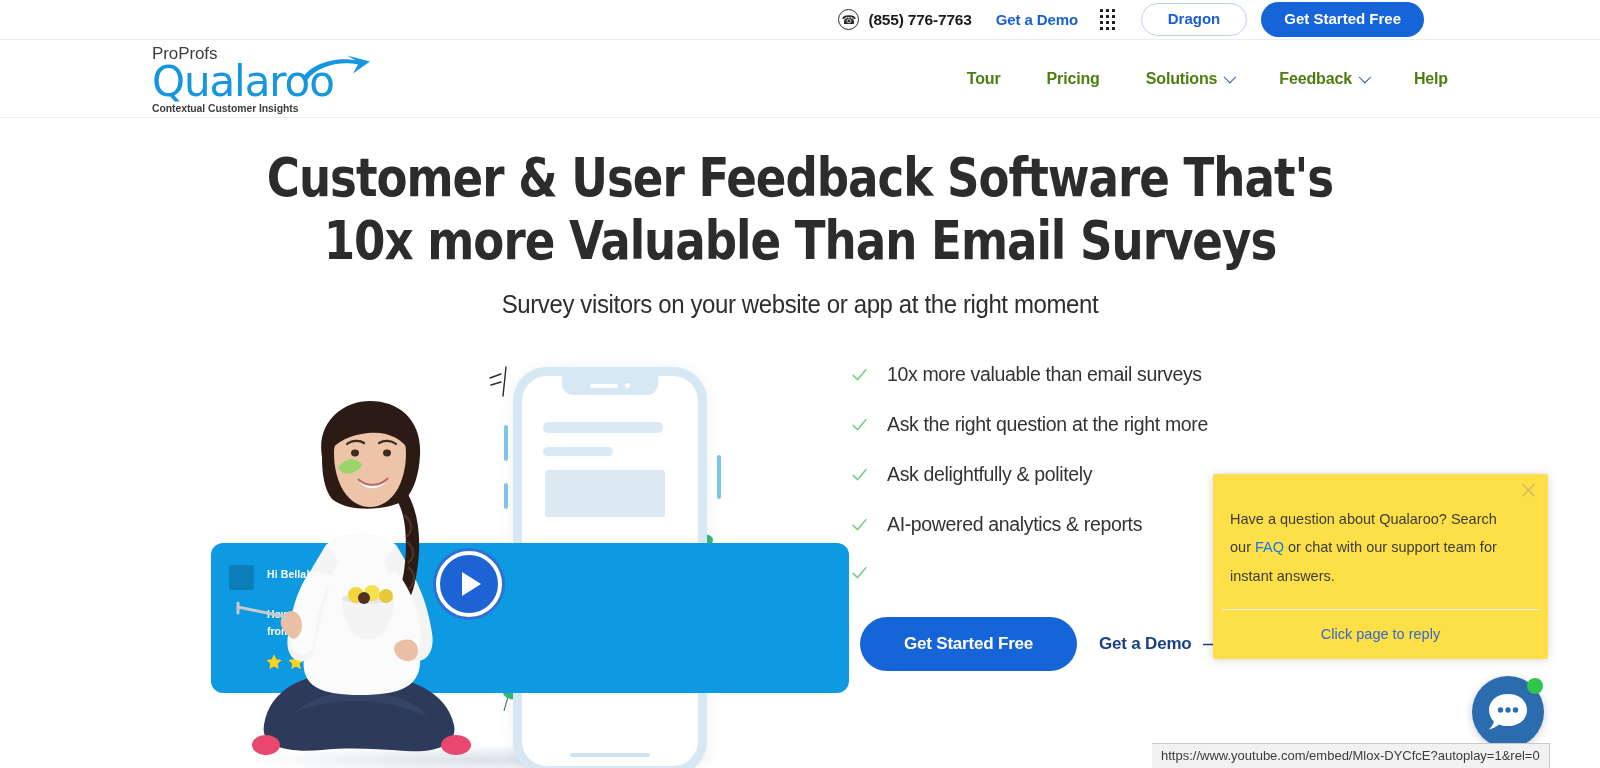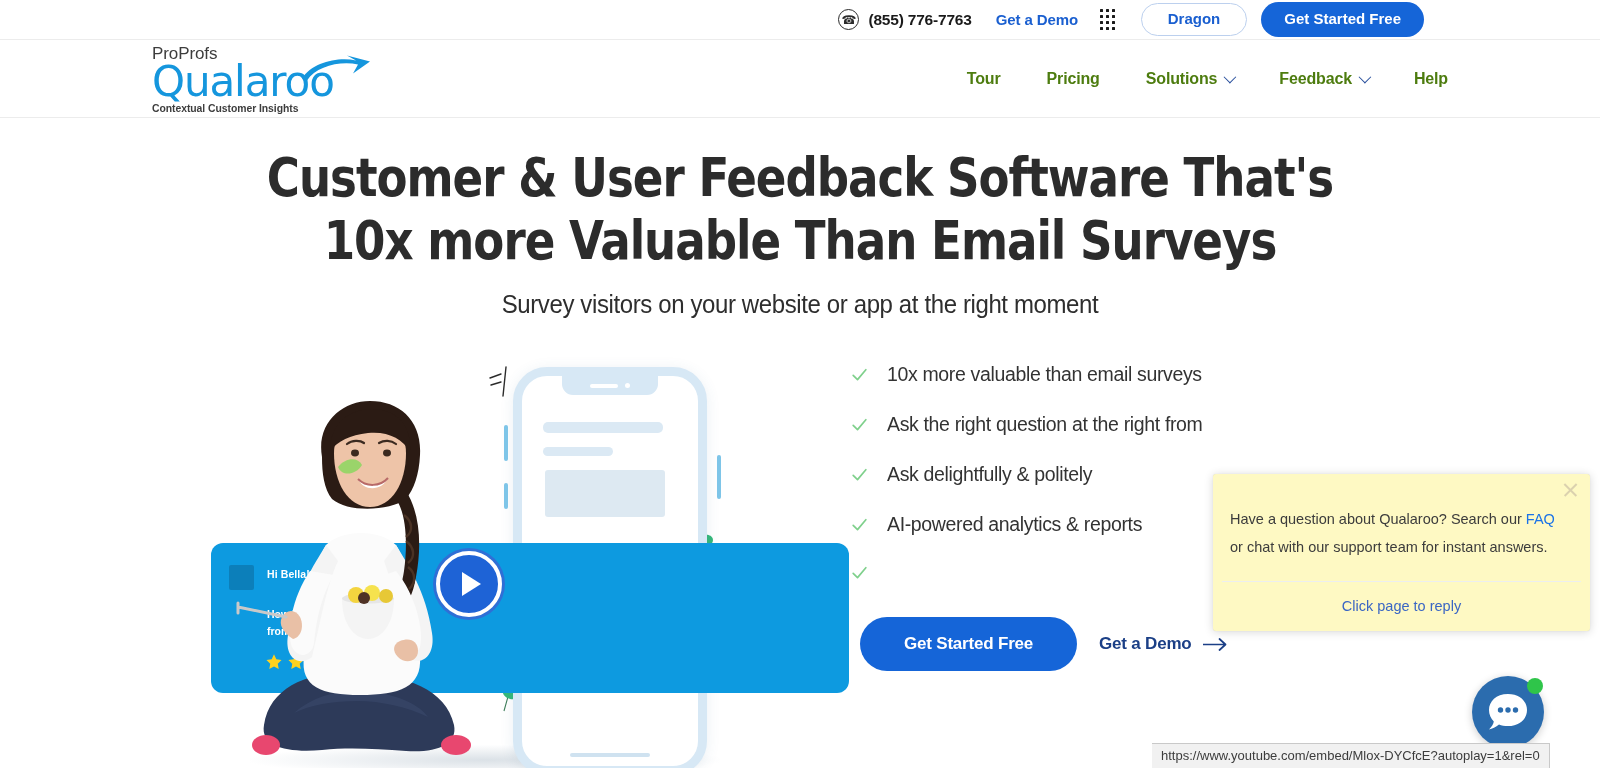--- a/index.html
+++ b/index.html
@@ -181,22 +181,22 @@
     font-size:17px; font-weight:700; padding:17px 44px; cursor:pointer;
     letter-spacing:-0.2px;
   }
   .demo-arrow {
     font-size:17px; font-weight:700; color:#1b3f86; cursor:pointer;
     display:flex; align-items:center; gap:11px; letter-spacing:-0.2px;
   }
 
   
   .chatpop {
-    position:absolute; left:1213px; top:474px; width:377px;
-    background:#fef9c3; border-radius:3px;
+    position:absolute; left:1213px; top:474px; width:335px;
+    background:#fde047; border-radius:3px;
     box-shadow:0 1px 10px rgba(0,0,0,0.16), 0 0 1px rgba(0,0,0,0.14);
     z-index:40;
   }
   .chat-close {
     position:absolute; right:11px; top:7px; width:17px; height:17px;
     cursor:pointer; opacity:0.35;
   }
   .chat-close::before, .chat-close::after {
     content:""; position:absolute; left:0; top:8px; width:17px; height:1.6px;
     background:#9b8a8a;
@@ -470,21 +470,21 @@
         <svg class="check" viewBox="0 0 24 24">
             <path d="M4 13 L9.5 18.5 L20 6" stroke="#7fd08c" stroke-width="2.1" fill="none" stroke-linecap="round" stroke-linejoin="round"></path>
           </svg>
         <span class="feat-txt">10x more valuable than email surveys</span>
       </div>
 
       <div class="feat">
         <svg class="check" viewBox="0 0 24 24">
             <path d="M4 13 L9.5 18.5 L20 6" stroke="#7fd08c" stroke-width="2.1" fill="none" stroke-linecap="round" stroke-linejoin="round"></path>
           </svg>
-        <span class="feat-txt">Ask the right question at the right from</span>
+        <span class="feat-txt">Ask the right question at the right more</span>
       </div>
 
       <div class="feat">
         <svg class="check" viewBox="0 0 24 24">
             <path d="M4 13 L9.5 18.5 L20 6" stroke="#7fd08c" stroke-width="2.1" fill="none" stroke-linecap="round" stroke-linejoin="round"></path>
           </svg>
         <span class="feat-txt">Ask delightfully &amp; politely</span>
       </div>
 
       <div class="feat">

